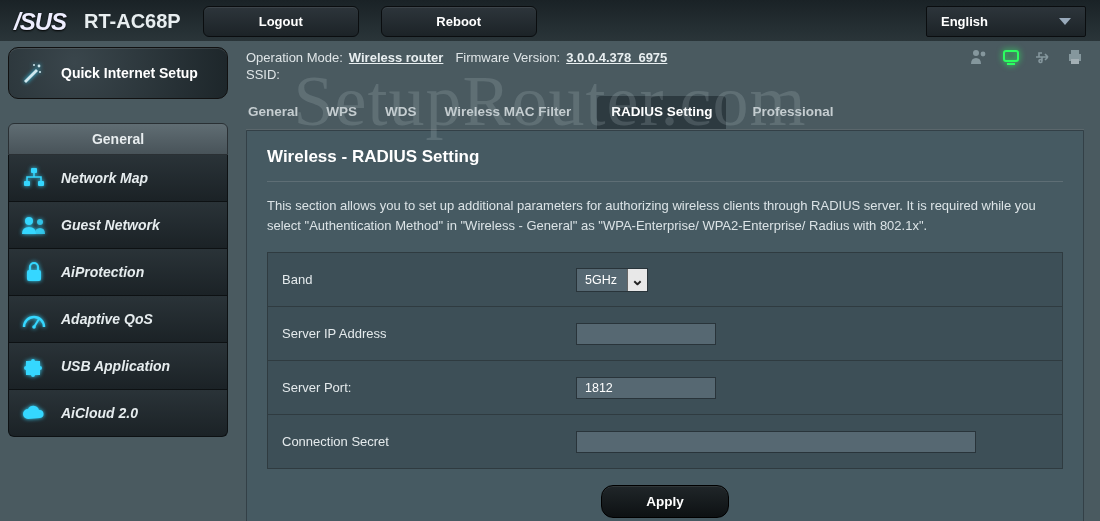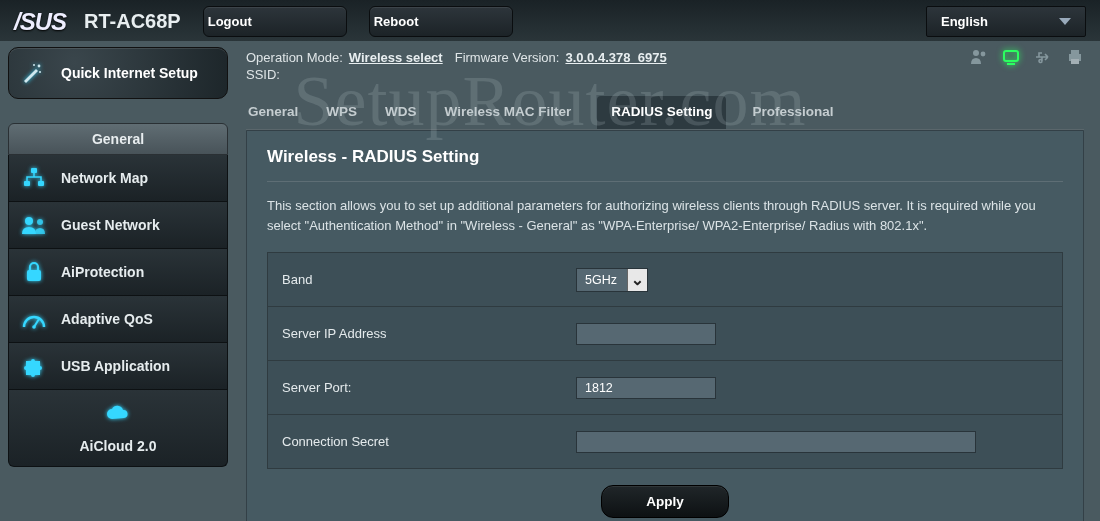--- a/index.html
+++ b/index.html
@@ -1,31 +1,31 @@
 <!DOCTYPE html>
 <html><head>
 <meta charset="utf-8">
 <style>
 * { margin:0; padding:0; box-sizing:border-box; font-family:Arial,Helvetica,sans-serif; }
 body { background:#4a5a60; width:1100px; height:521px; overflow:hidden; color:#fff; }
 .header { display:flex; align-items:center; padding:6px 14px 4px 14px; background:linear-gradient(#1a2226,#2a3539); }
 .logo { font-style:italic; font-weight:900; font-size:24px; letter-spacing:-1px; color:#eef; text-shadow:0 1px 2px #000; }
 .model { font-size:20px; font-weight:700; color:#e8eef0; margin-left:18px; }
-.hbtn { background:linear-gradient(#2d353b,#1c2327); border:1px solid #0a0d0f; border-radius:6px; color:#fff; font-weight:700; font-size:13px; padding:7px 4px; width:144px; margin-left:22px; cursor:pointer; box-shadow:inset 0 1px 0 rgba(255,255,255,.08); }
+.hbtn { background:linear-gradient(#2d353b,#1c2327); border:1px solid #0a0d0f; border-radius:6px; color:#fff; font-weight:700; font-size:13px; padding:7px 4px; width:156px; text-align:center; margin-left:22px; cursor:pointer; box-shadow:inset 0 1px 0 rgba(255,255,255,.08); }
 .spacer { flex:1; }
 .lang { background:linear-gradient(#2d353b,#1c2327); border:1px solid #0a0d0f; border-radius:2px; color:#fff; font-weight:700; font-size:13px; padding:7px 14px; width:160px; display:flex; align-items:center; justify-content:space-between; cursor:pointer; }
 .lang .tri { width:0; height:0; border-left:6px solid transparent; border-right:6px solid transparent; border-top:7px solid #9ab; }
 .row { display:flex; }
 .left { width:236px; padding:6px 8px 0 8px; }
 .qis { background:radial-gradient(circle at 30% 30%, #3a464c, #1d262a); border:1px solid #111; border-radius:10px; padding:12px 10px; display:flex; align-items:center; gap:16px; margin-bottom:24px; cursor:pointer; box-shadow:inset 0 1px 0 rgba(255,255,255,.1); }
 .qis .wand { width:26px; height:26px; display:flex; align-items:center; justify-content:center; }
 .qis .txt { font-weight:700; font-size:14px; line-height:1.15; }
 .section-head { background:linear-gradient(#606d73,#485359); border:1px solid #2a3034; border-radius:6px 6px 0 0; text-align:center; font-weight:700; font-size:14px; padding:7px 0; color:#e8edef; }
-.nav-item { background:linear-gradient(#2a3338,#1b2226); border:1px solid #0d1113; border-top:none; padding:12px 12px; display:flex; align-items:center; gap:14px; cursor:pointer; font-weight:700; font-size:14px; color:#e6ecee; }
-.nav-item:last-of-type { border-radius:0 0 6px 6px;flex-direction:column; }
+.nav-item { background:linear-gradient(#2a3338,#1b2226); border:1px solid #0d1113; border-top:none; padding:12px 12px; display:flex; align-items:center; gap:14px; cursor:pointer; font-weight:700; font-size:14px; color:#e6ecee;font-style:italic; }
+.nav-item:last-of-type { border-radius:0 0 6px 6px; }
 .ic { width:26px; height:22px; display:flex; align-items:center; justify-content:center; }
 .ic svg { filter:drop-shadow(0 0 2px #35d7ff); }
 .main { flex:1; padding:8px 16px 10px 10px; }
 .statusbar { font-size:13px; color:#dfe5e7; display:flex; align-items:center; gap:6px; }
 .statusbar a { color:#e8eef0; text-decoration:underline; font-weight:700; }
 .statusbar .lbl { font-weight:400; }
 .status-icons { margin-left:auto; display:flex; gap:14px; align-items:center; }
 .si { width:18px; height:16px; opacity:.7; }
 .si.active { opacity:1; filter:drop-shadow(0 0 3px #2bff60); }
 .ssid { font-size:13px; color:#dfe5e7; margin-top:2px; }
@@ -133,21 +133,21 @@
             <path d="M7 16 a5 5 0 0 1 0-10 a6 6 0 0 1 11 1 a4 4 0 0 1 1 8 Z" fill="#35d7ff"></path>
           </svg>
         </span>
       <span>AiCloud 2.0</span>
     </div>
   </div>
 
   <div class="main">
     <div class="statusbar">
       <span class="lbl">Operation Mode:</span>
-      <a>Wireless select</a>
+      <a>Wireless router</a>
       <span class="lbl" style="margin-left:6px">Firmware Version:</span>
       <a>3.0.0.4.378_6975</a>
       <div class="status-icons">
         <span class="si"><svg width="18" height="16" viewBox="0 0 18 16">
               <circle cx="6" cy="4" r="3" fill="#9fb1b8"></circle>
               <circle cx="13" cy="5" r="2.4" fill="#9fb1b8"></circle>
               <path d="M1 15 Q1 9 6 9 Q11 9 11 15 Z" fill="#9fb1b8"></path>
             </svg></span>
         <span class="si active"><svg width="18" height="16" viewBox="0 0 18 16">
               <rect x="2" y="2" width="14" height="10" rx="2" stroke="#2bff60" stroke-width="2" fill="none"></rect>

